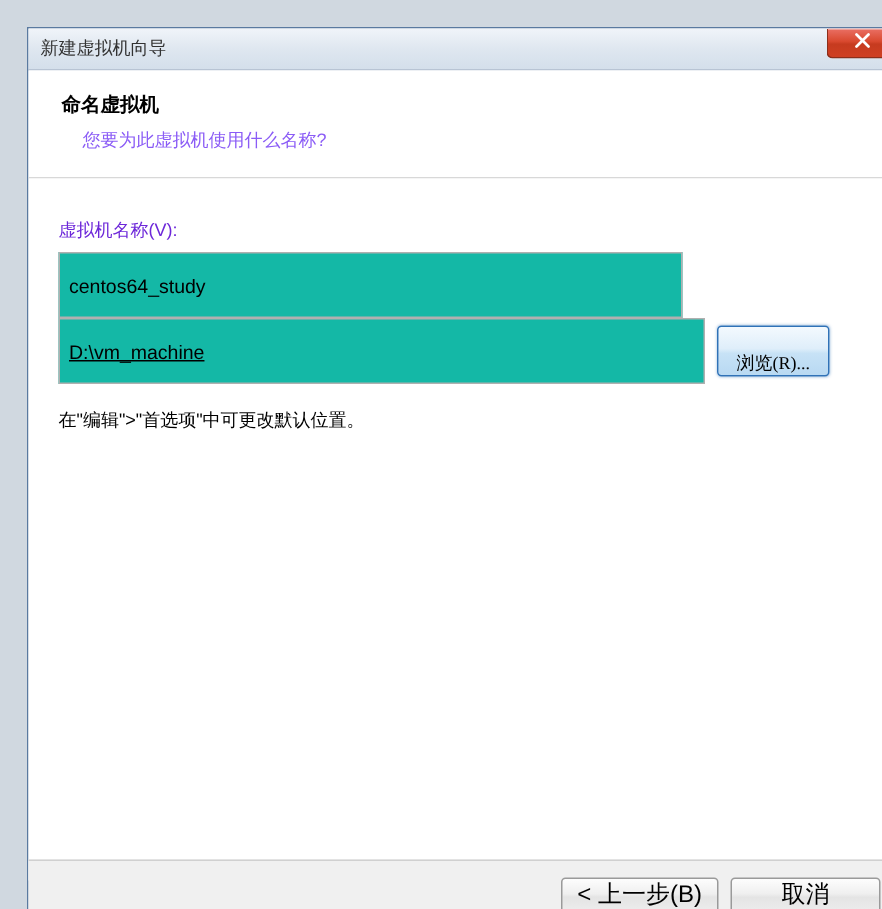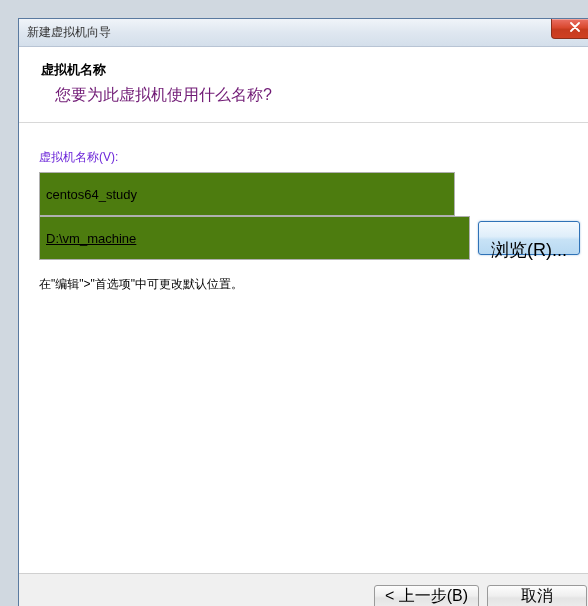--- a/index.html
+++ b/index.html
@@ -61,22 +61,22 @@
       padding: 14px 22px 16px 22px;
       border-bottom: 1px solid #d8d8d8;
     }
     .header-title {
       font-weight: bold;
       font-size: 13px;
       color: #000;
       margin-bottom: 6px;
     }
     .header-subtitle {
-      font-size: 16px;
-      color: #701a75;
+      font-size: 12px;
+      color: #8b5cf6;
       padding-left: 14px;
     }
     .content {
       padding: 26px 20px 10px 20px;
       background: #fff;
       height: 468px;
     }
     .field-label {
       font-size: 12px;
       color: #6d28d9;
@@ -86,45 +86,45 @@
     .field-label:first-child {
       margin-top: 0;
     }
     .row {
       display: flex;
       align-items: center;
       gap: 8px;
     }
     input.text-input {
       border: 1px solid #b0b0b0;
-      background: #4d7c0f;
+      background: #14b8a6;
       font-size: 13px;
       padding: 21px 6px;
       height: 42px;
       font-family: inherit;
       color: #000;
     }
     .input-name {
       width: 416px;
     }
     .input-location {
       width: 431px;
       text-decoration: underline;
     }
     .browse-btn {
       height: 28px;
       padding: 16px 12px;
       border: 1px solid #2f72b7;
       border-radius: 3px;
       background: linear-gradient(to bottom, #f3f9fe 0%, #dfeefa 45%, #c7e2f6 55%, #b8d9f2 100%);
-      font-size: 18px;
+      font-size: 12px;
       color: #000;
       cursor: pointer;
       box-shadow: 0 0 2px rgba(47,114,183,0.5);
-      font-family: Liberation Sans, sans-serif;
+      font-family: Liberation Serif, serif;
     }
     .hint-text {
       margin-top: 16px;
       font-size: 12px;
       color: #000;
     }
     .footer {
       position: absolute;
       left: 0;
       right: 0;
@@ -161,21 +161,21 @@
     <div class="close-btn">
       <span>
         <svg viewBox="0 0 12 10">
           <path d="M2 1 L10 9 M10 1 L2 9" stroke="#fff" stroke-width="1.8" stroke-linecap="round" fill="none"></path>
         </svg>
       </span>
     </div>
   </div>
 
   <div class="header-band">
-    <div class="header-title">虚拟机名称</div>
+    <div class="header-title">命名虚拟机</div>
     <div class="header-subtitle">您要为此虚拟机使用什么名称?</div>
   </div>
 
   <div class="content">
 
     <div class="field-label">虚拟机名称(V):</div>
     <div class="row">
       <input type="text" class="text-input input-name" value="centos64_study" style="">
     </div>
 

